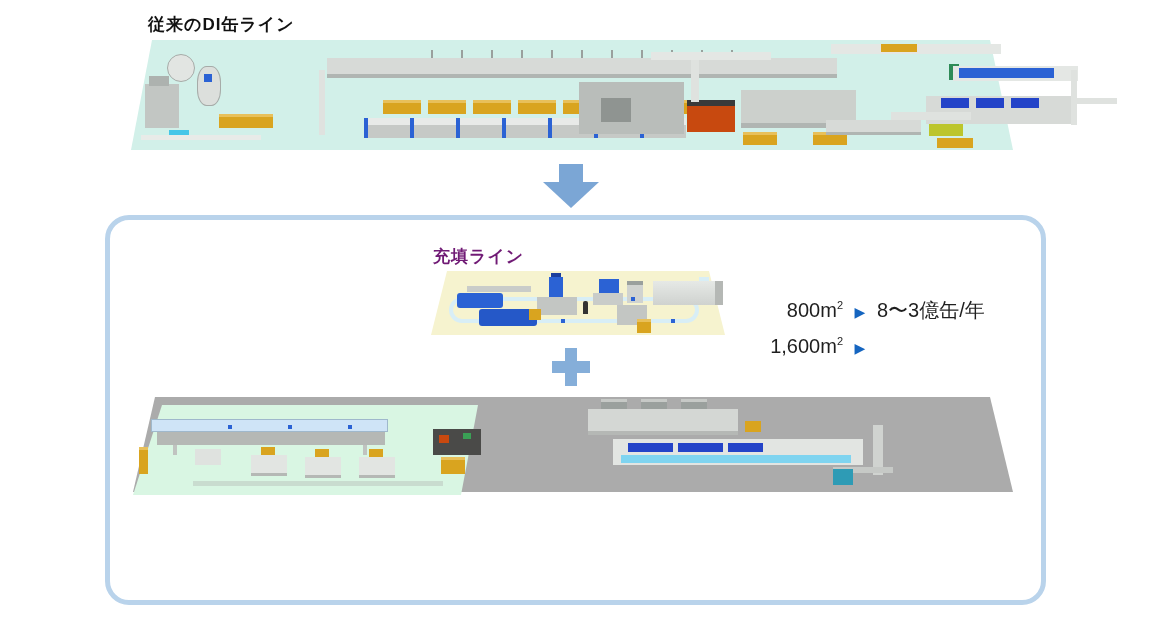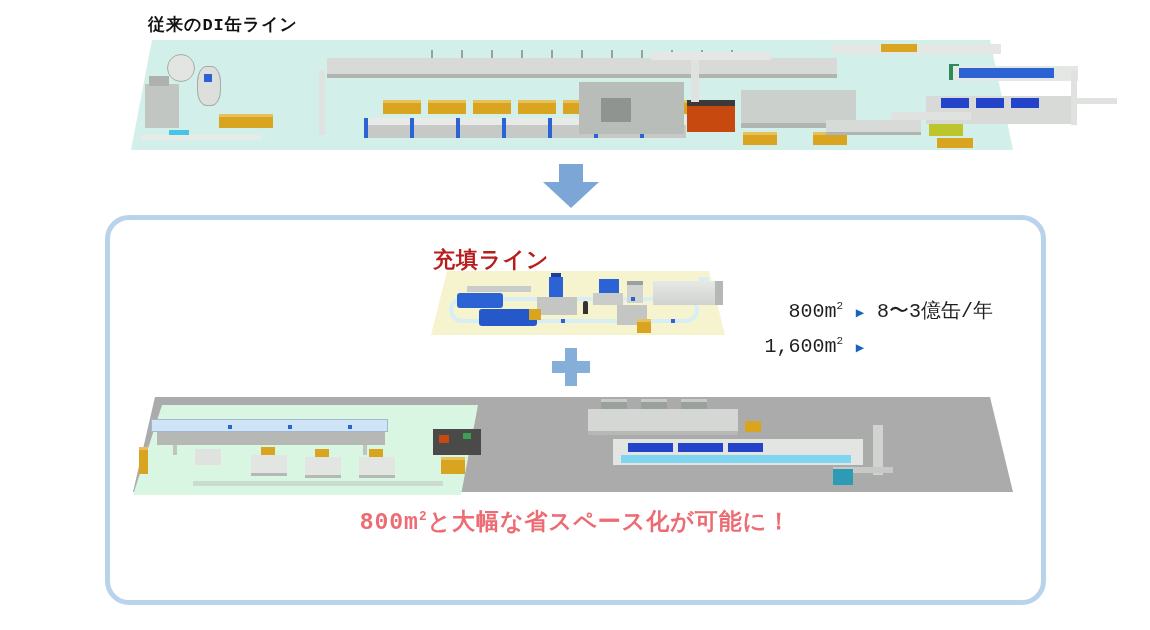--- a/index.html
+++ b/index.html
@@ -1,21 +1,21 @@
 <!DOCTYPE html>
 <html><head>
 <meta charset="utf-8">
 <style>
   html,body{margin:0;padding:0;background:#fff;}
   #canvas{position:relative;width:1150px;height:630px;background:#fff;overflow:hidden;
-          font-family:Liberation Mono, monospace;color:#1c1c1c;}
+          font-family:Liberation Sans, sans-serif;color:#1c1c1c;}
   .abs{position:absolute;}
   .mb{position:absolute;}
   .jp-title{font-size:17px;font-weight:600;color:#111;letter-spacing:1px;}
-  .blue-label{font-size:22px;font-weight:700;color:#b91c1c;letter-spacing:1px;}
+  .blue-label{font-size:17px;font-weight:700;color:#701a75;letter-spacing:1px;}
   
   #conv{left:131px;top:40px;width:882px;height:110px;}
   #conv .floor{left:0;top:0;width:882px;height:110px;background:#d2f0e9;
      clip-path:polygon(21px 0,859px 0,882px 110px,0 110px);}
   
   #arrow-down .stem{left:559px;top:164px;width:24px;height:18px;background:#7ba6d5;}
   #arrow-down .head{left:543px;top:182px;width:0;height:0;
      border-left:28px solid transparent;border-right:28px solid transparent;border-top:26px solid #7ba6d5;}
   
   #panel{left:105px;top:215px;width:941px;height:390px;border:5px solid #b9d3eb;border-radius:24px;box-sizing:border-box;background:#fff;}
@@ -191,16 +191,15 @@
     <div class="mb" style="left:740px;top:30px;width:10px;height:50px;background:#d0d3d0;"></div>
     <div class="mb" style="left:700px;top:72px;width:60px;height:6px;background:#c6c9c6;"></div>
     <div class="mb" style="left:700px;top:74px;width:20px;height:16px;background:#2e9bb5;"></div>
     <div class="mb" style="left:60px;top:86px;width:250px;height:5px;background:#c9dccf;"></div>
     <div class="mb" style="left:95px;top:30px;width:4px;height:4px;background:#2b62d4;"></div>
     <div class="mb" style="left:155px;top:30px;width:4px;height:4px;background:#2b62d4;"></div>
     <div class="mb" style="left:215px;top:30px;width:4px;height:4px;background:#2b62d4;"></div>
   </div>
 
   <div id="highlight" class="abs">
-    <div><span>800m</span><sup>2</sup><span>と大幅な省スペース化が可能に！</span></div>
   </div>
 
 </div>
 
 </body></html>

